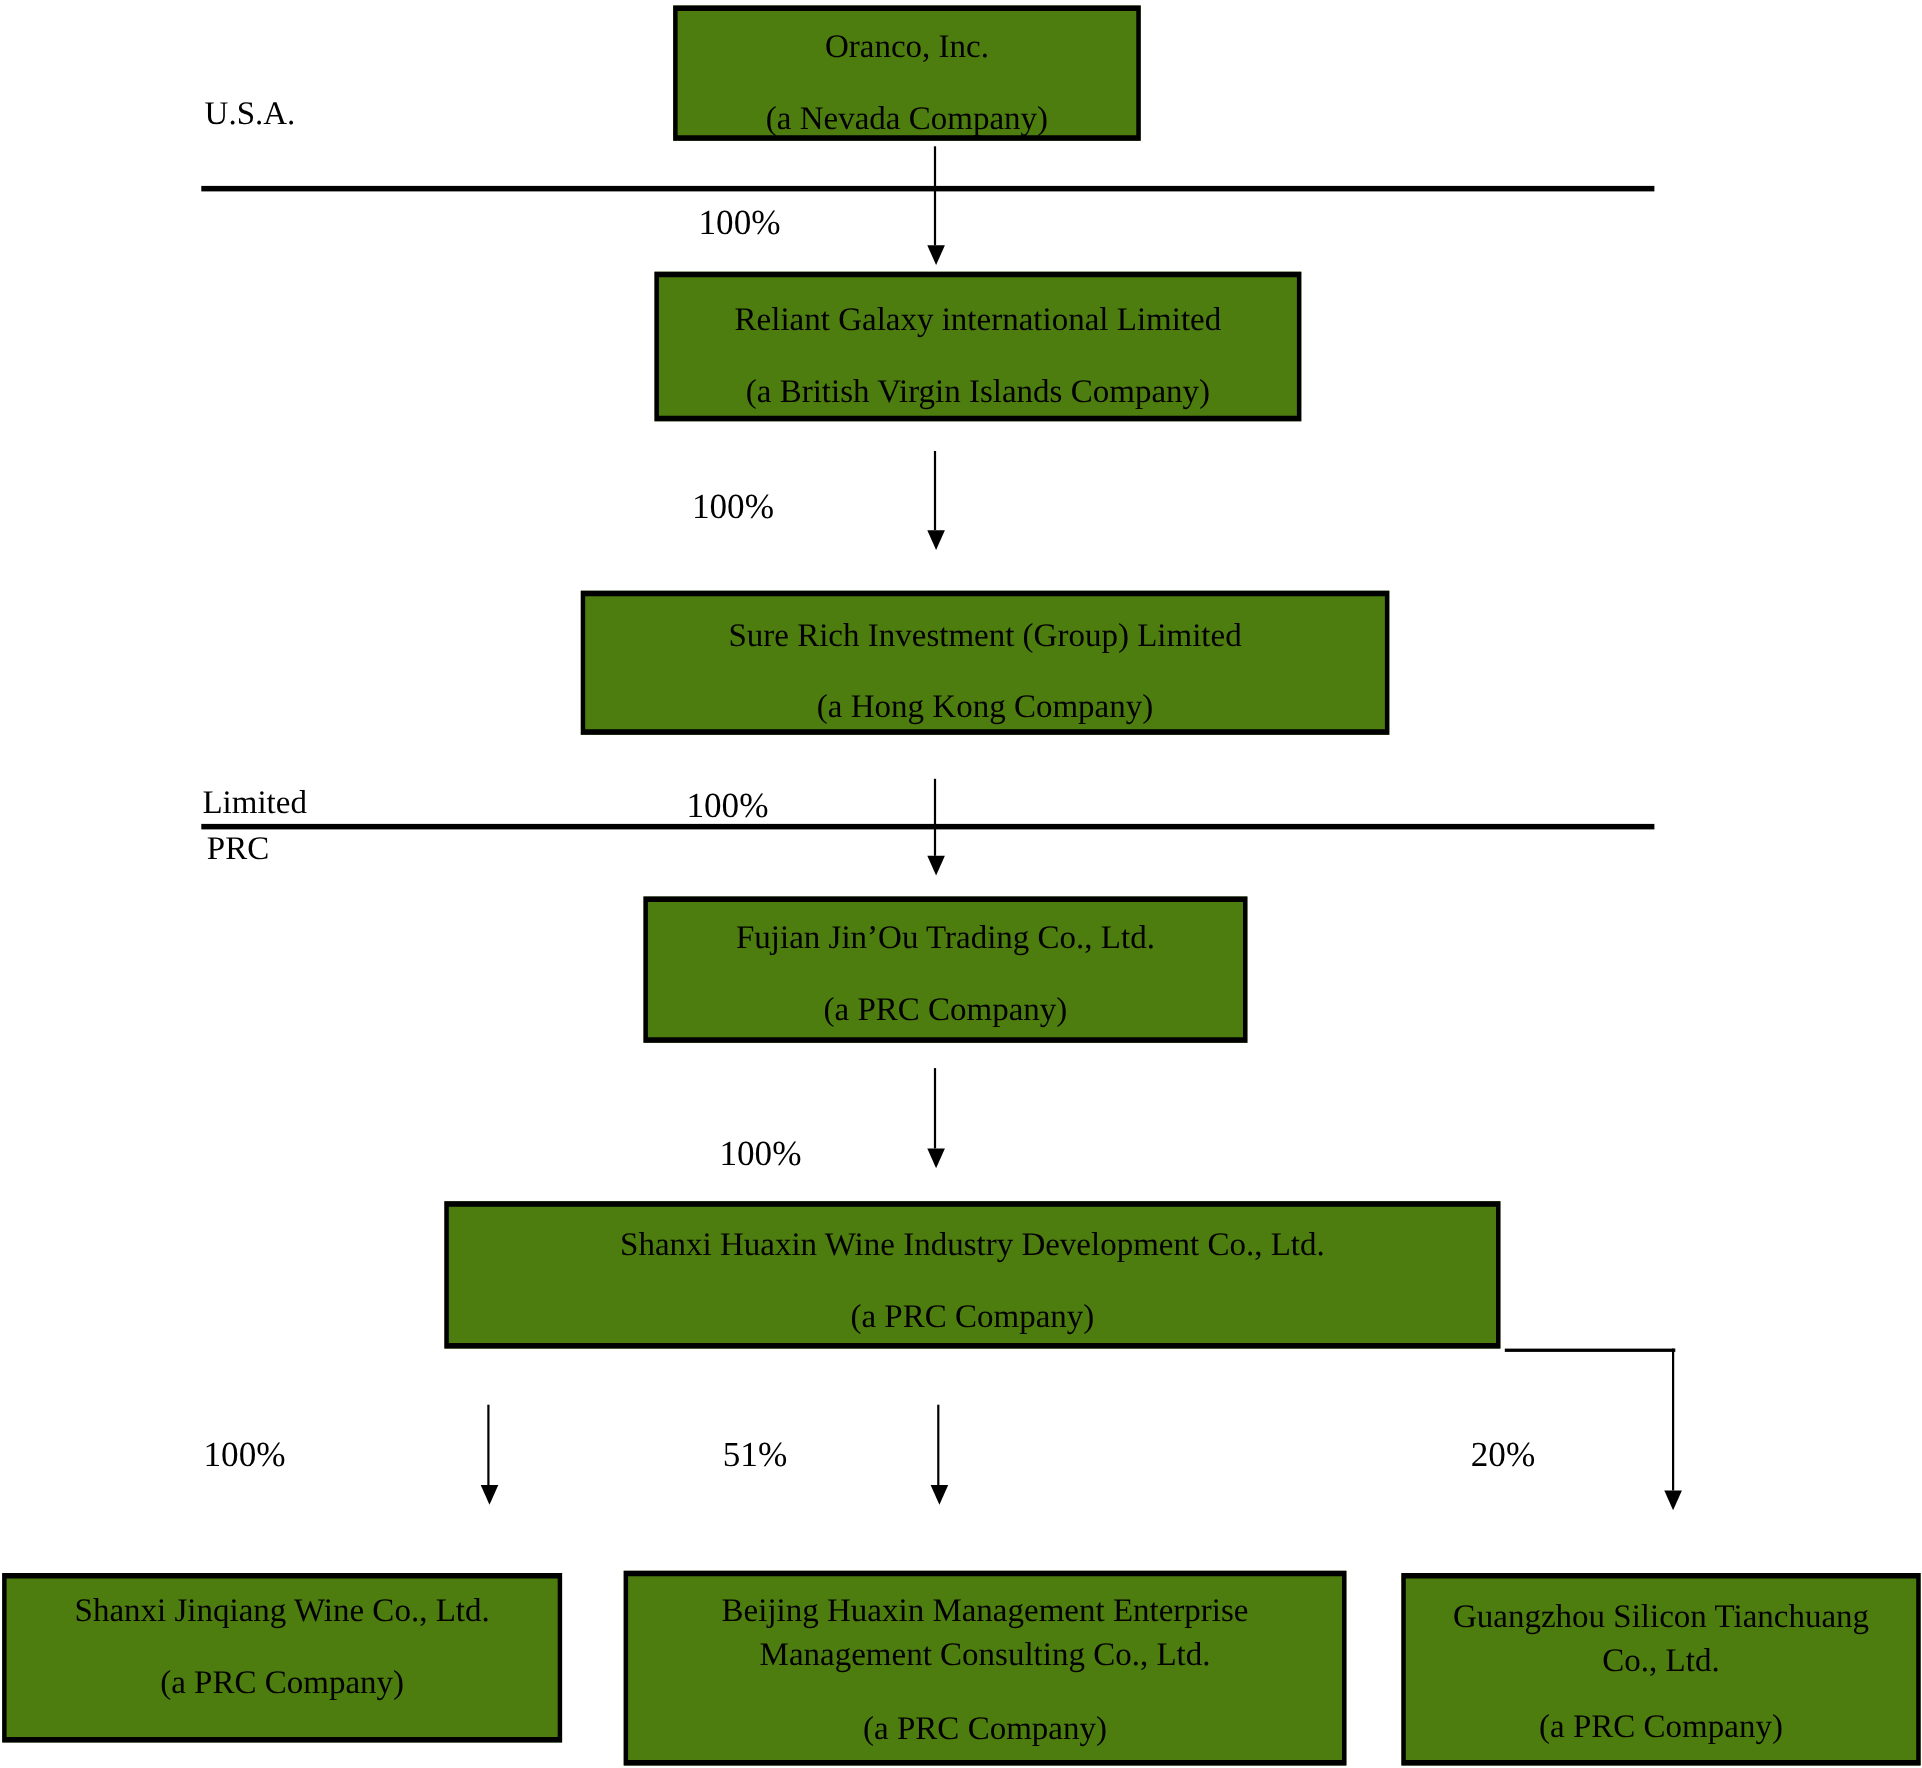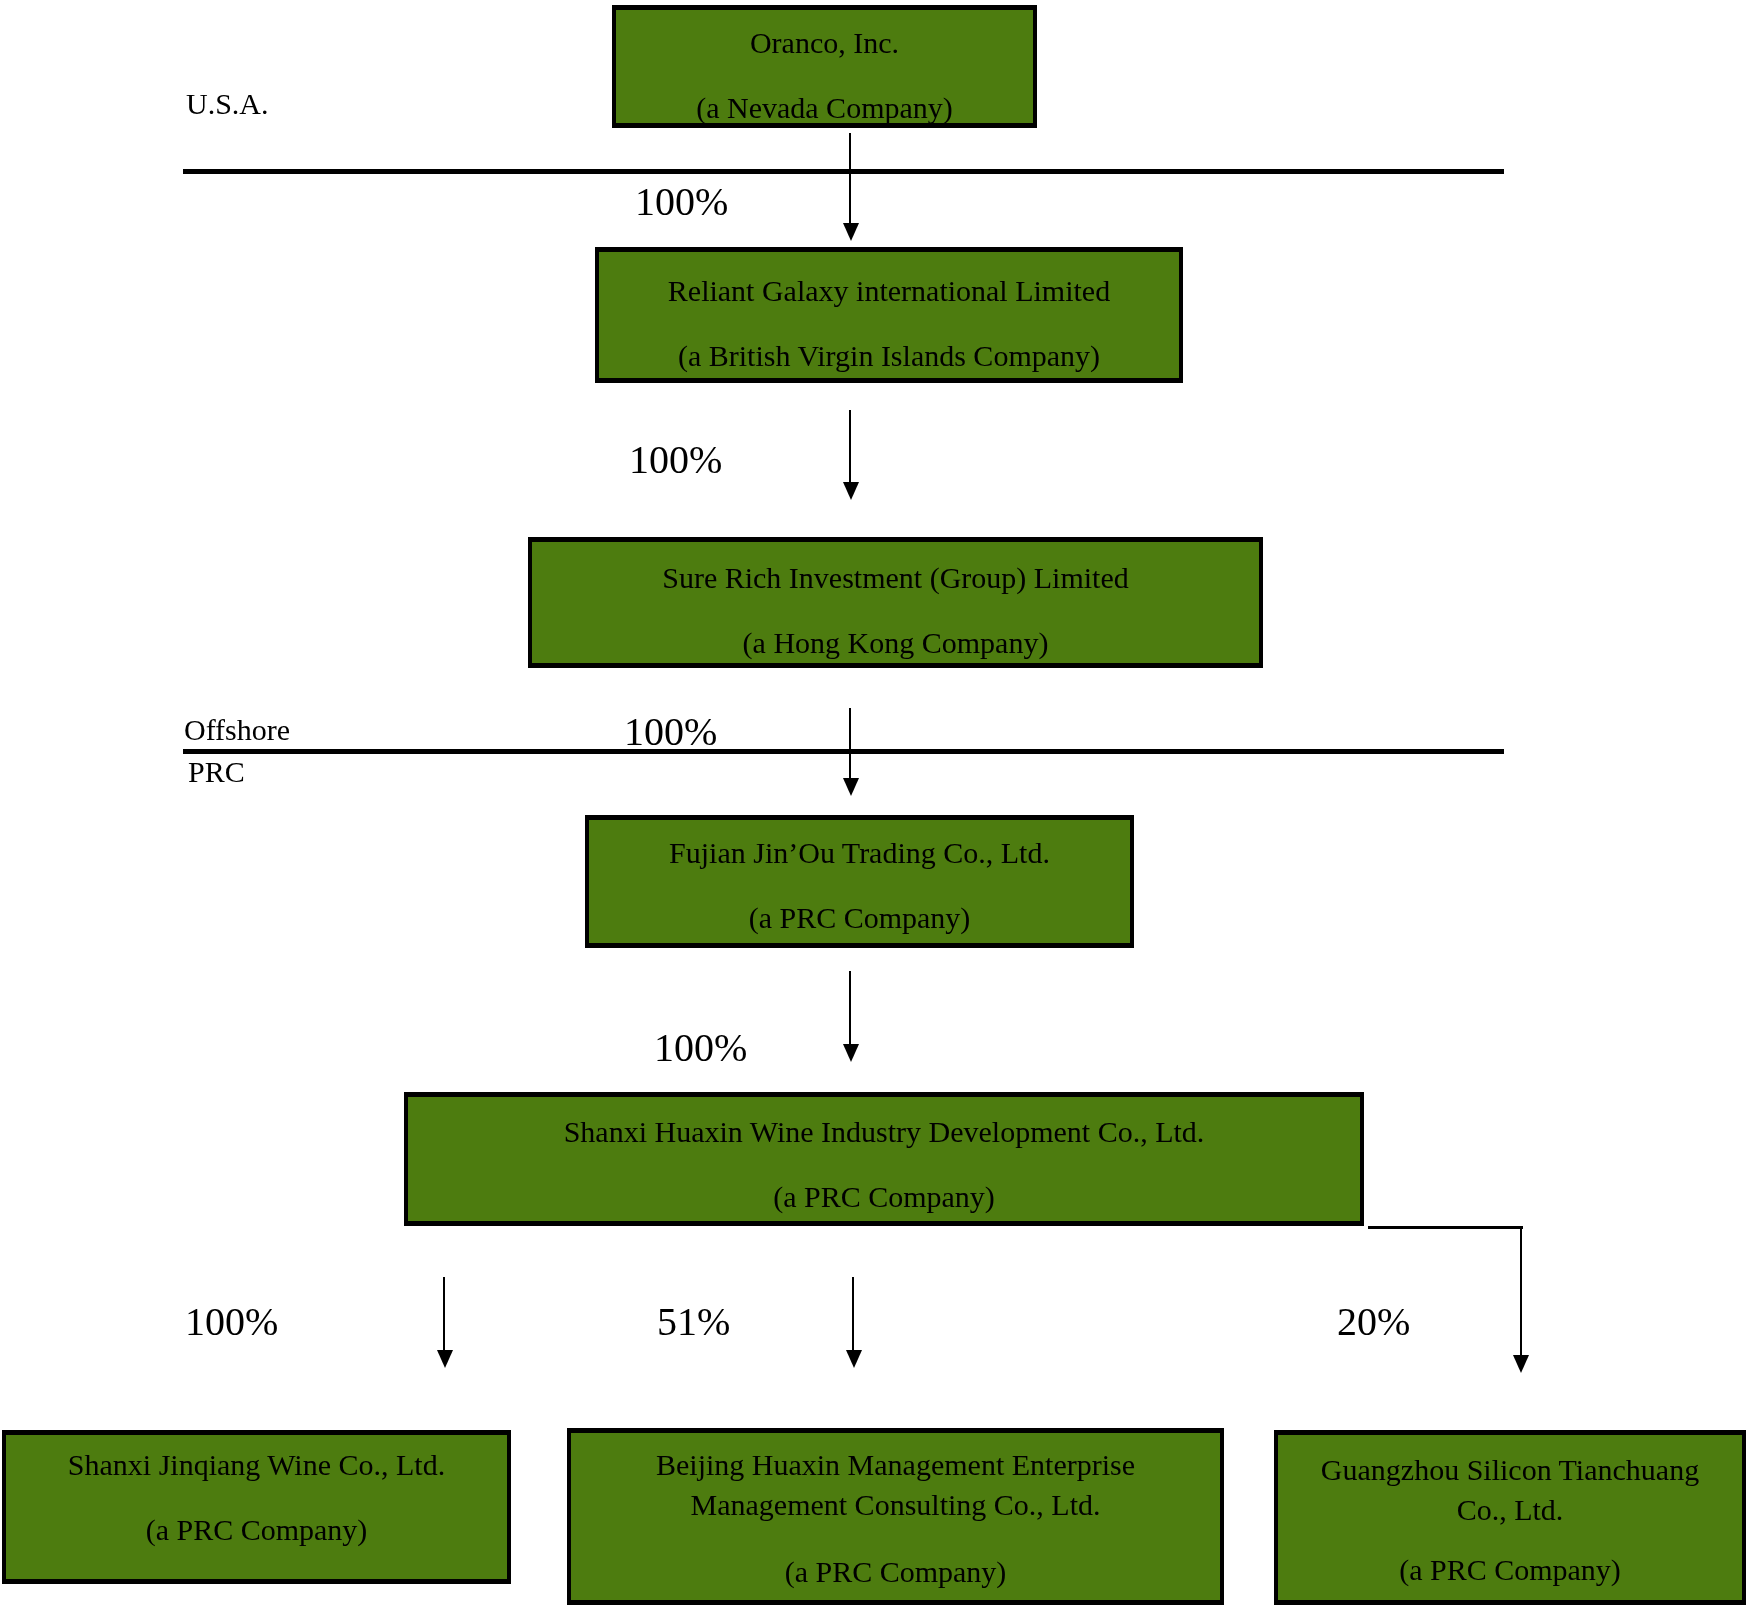--- a/index.html
+++ b/index.html
@@ -43,21 +43,21 @@
   .b6{left:2px;top:1430px;width:509px;height:154px;padding-top:10px;}
   .b7{left:567px;top:1428px;width:657px;height:177px;padding-top:12px;}
   .b7 .name{max-width:580px;}
   .b7 .juris{margin-top:27px;}
   .b8{left:1274px;top:1430px;width:472px;height:175px;padding-top:15px;}
   .b8 .name{max-width:420px;}
   .b8 .juris{margin-top:20px;}
   
   .pct{
     position:absolute;
-    font-size:40px;line-height:32px;white-space:nowrap;
+    font-size:32px;line-height:32px;white-space:nowrap;
   }
   .p0{left:635px;top:186px;}
   .p1{left:629px;top:444px;}
   .p2{left:624px;top:716px;}
   .p3{left:654px;top:1032px;}
   .p4{left:185px;top:1306px;}
   .p5{left:657px;top:1306px;}
   .p6{left:1337px;top:1306px;}
   
   .aline{position:absolute;width:2px;background:#000;}
@@ -76,21 +76,21 @@
   .a7-hseg{position:absolute;left:1368px;top:1226px;width:155px;height:3px;background:#000;}
   .a7-vseg{left:1520px;top:1226px;height:129px;}
   .a7-head{left:1513px;top:1355px;}
 </style>
 </head>
 <body>
 
 <div class="canvas">
 
   <span class="rlabel usa">U.S.A.</span>
-  <span class="rlabel offshore">Offshore</span>
+  <span class="rlabel offshore">Limited</span>
   <span class="rlabel prc">PRC</span>
 
   <div class="rule rule1"></div>
   <div class="rule rule2"></div>
 
   <div class="node b1">
     <div class="name">Oranco, Inc.</div>
     <div class="juris">(a Nevada Company)</div>
   </div>
   <div class="node b2">

